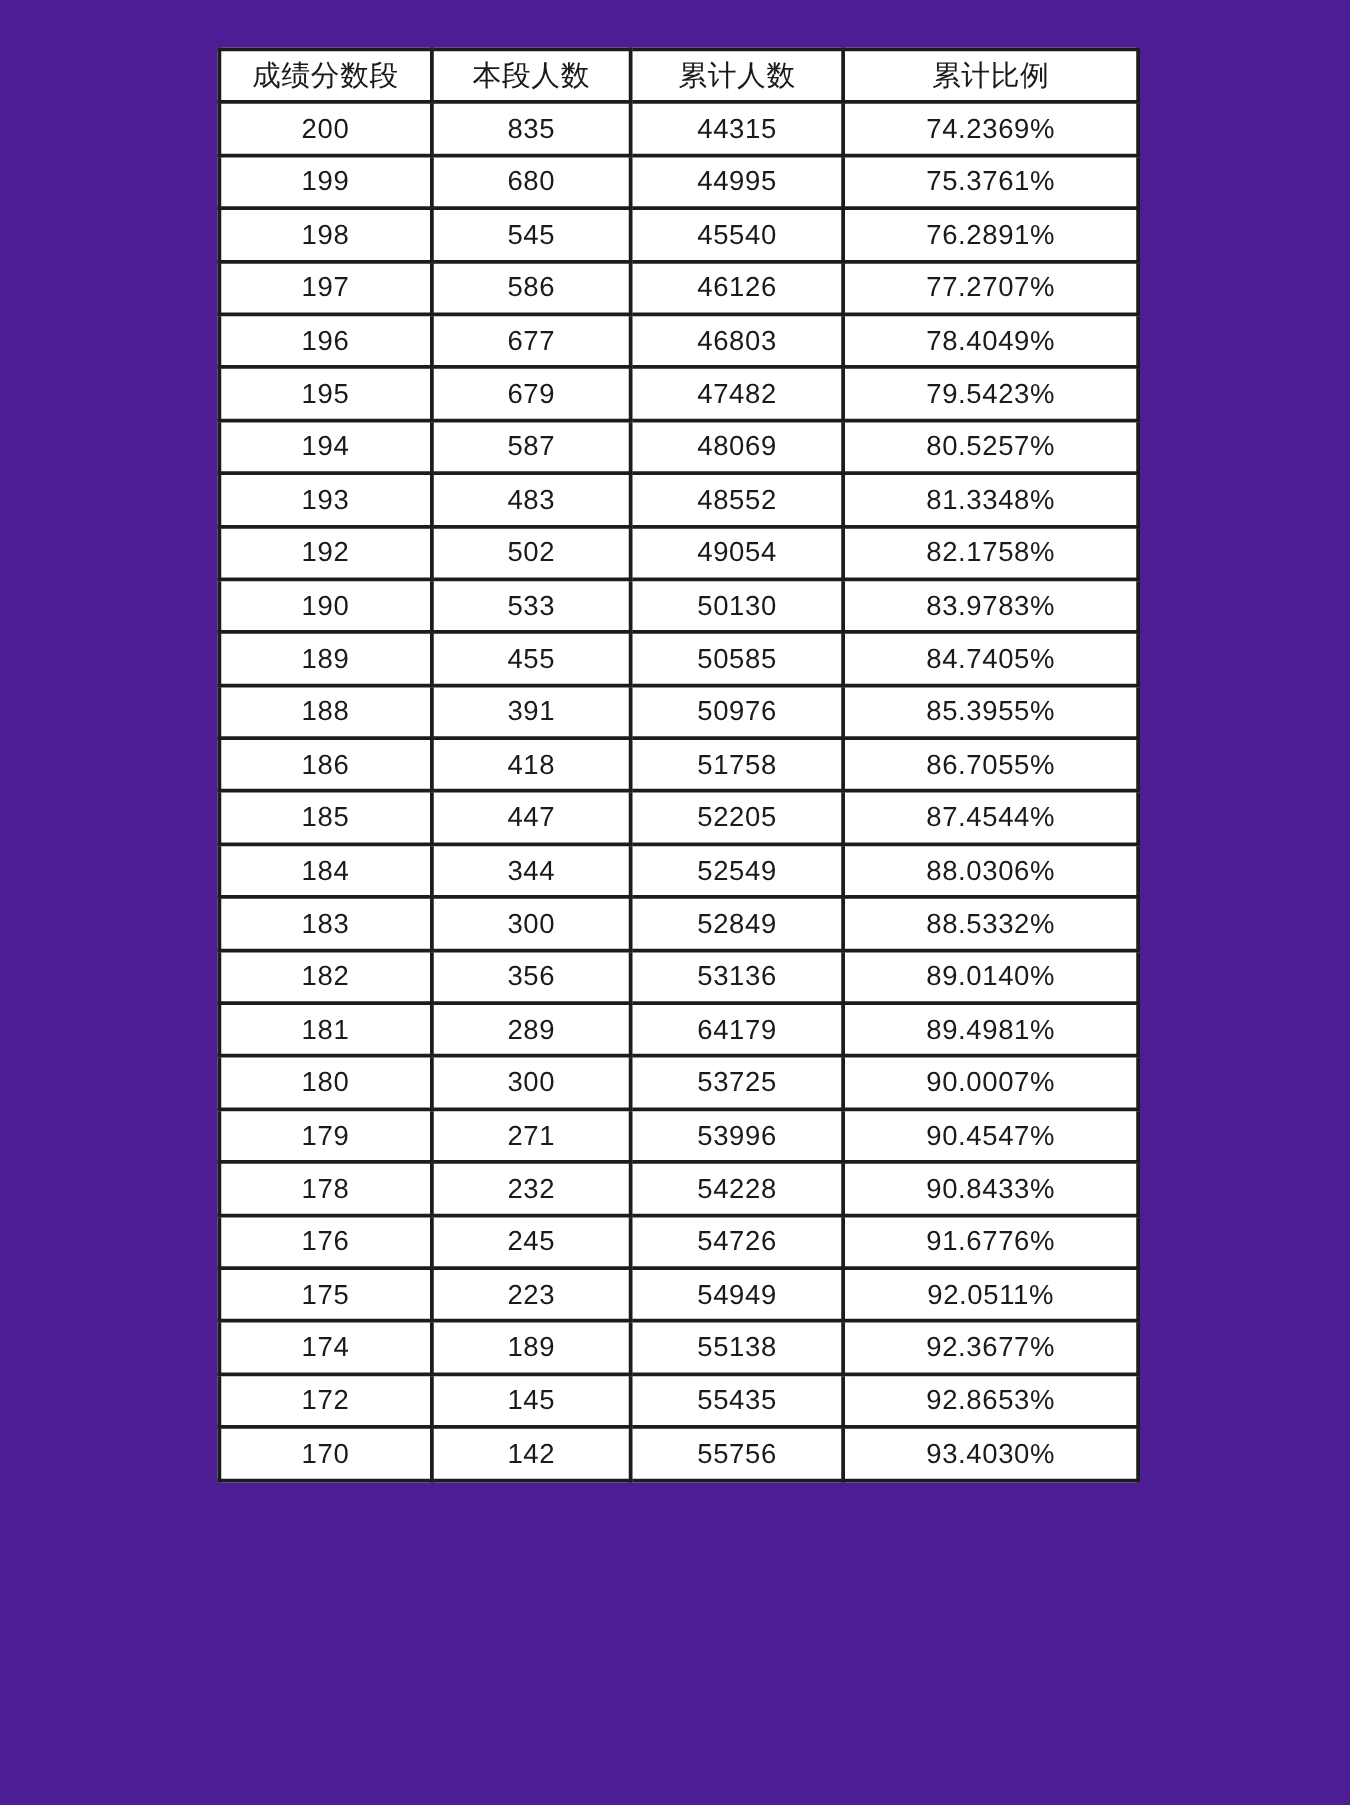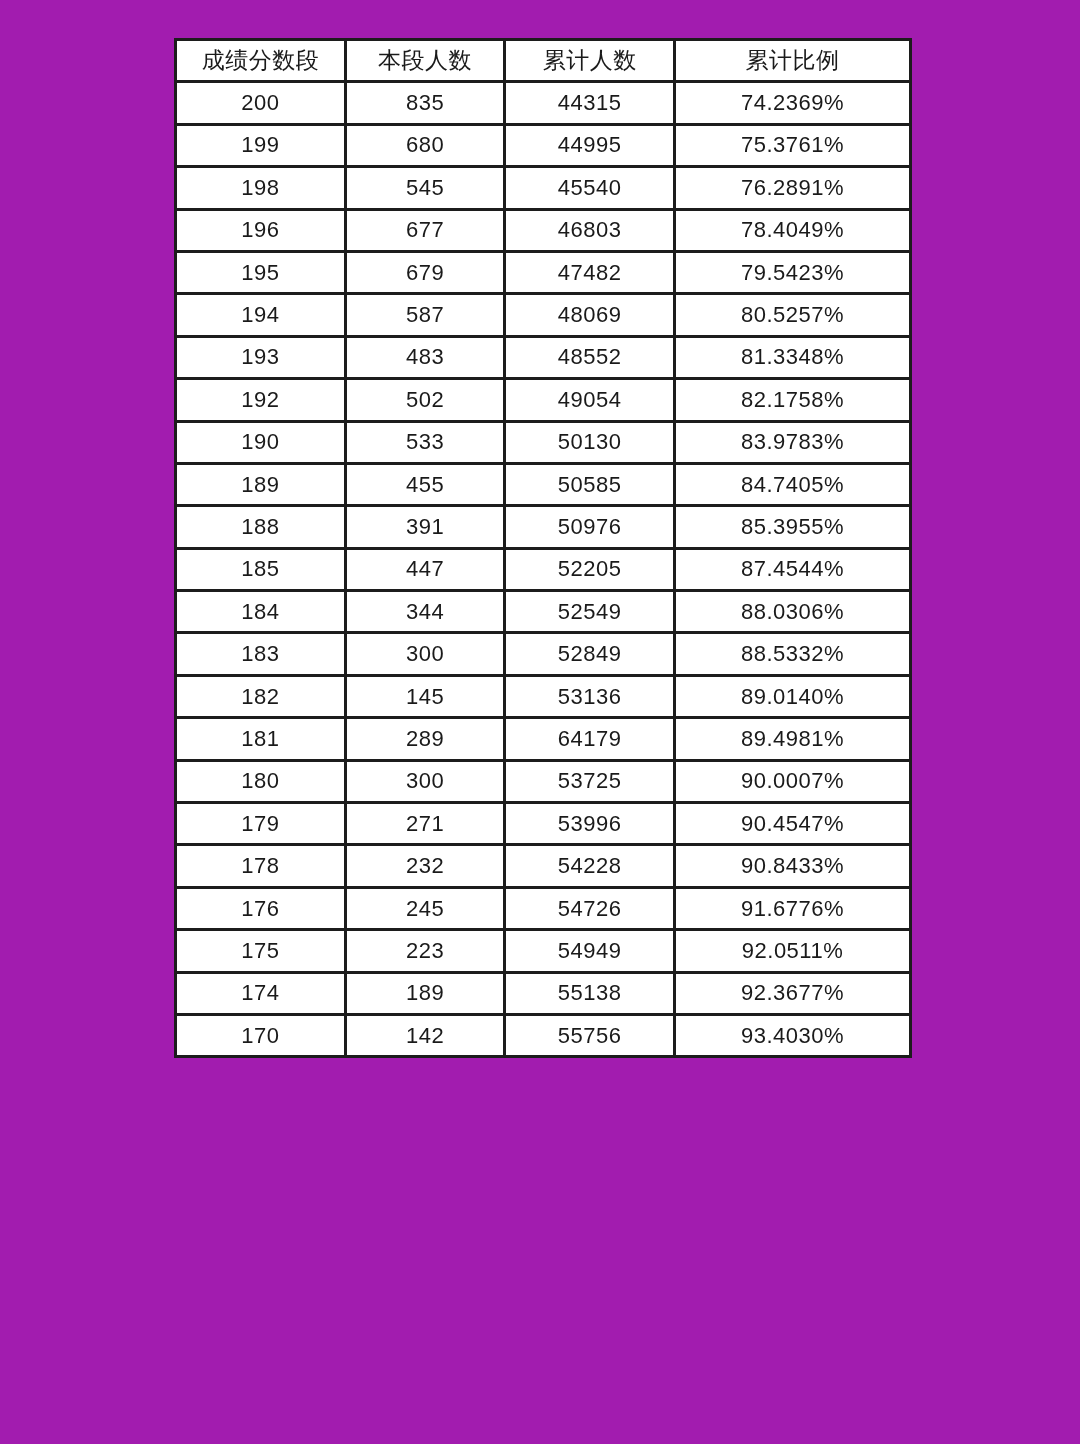--- a/index.html
+++ b/index.html
@@ -7,21 +7,21 @@
     padding: 0;
     background: #ffffff;
     width: 1080px;
     height: 1444px;
     font-family: "Liberation Sans", "DejaVu Sans", sans-serif;
   }
   .page {
     position: relative;
     width: 1080px;
     height: 1444px;
-    background: #a21caf;
+    background: #4c1d95;
     overflow: hidden;
   }
   table.score-table {
     position: absolute;
     left: 174px;
     top: 38px;
     width: 738px;
     border-collapse: collapse;
     table-layout: fixed;
     background: #ffffff;
@@ -79,20 +79,26 @@
           <td>44995</td>
           <td>75.3761%</td>
         </tr>
         <tr>
           <td>198</td>
           <td>545</td>
           <td>45540</td>
           <td>76.2891%</td>
         </tr>
         <tr>
+          <td>197</td>
+          <td>586</td>
+          <td>46126</td>
+          <td>77.2707%</td>
+        </tr>
+        <tr>
           <td>196</td>
           <td>677</td>
           <td>46803</td>
           <td>78.4049%</td>
         </tr>
         <tr>
           <td>195</td>
           <td>679</td>
           <td>47482</td>
           <td>79.5423%</td>
@@ -127,40 +133,46 @@
           <td>50585</td>
           <td>84.7405%</td>
         </tr>
         <tr>
           <td>188</td>
           <td>391</td>
           <td>50976</td>
           <td>85.3955%</td>
         </tr>
         <tr>
+          <td>186</td>
+          <td>418</td>
+          <td>51758</td>
+          <td>86.7055%</td>
+        </tr>
+        <tr>
           <td>185</td>
           <td>447</td>
           <td>52205</td>
           <td>87.4544%</td>
         </tr>
         <tr>
           <td>184</td>
           <td>344</td>
           <td>52549</td>
           <td>88.0306%</td>
         </tr>
         <tr>
           <td>183</td>
           <td>300</td>
           <td>52849</td>
           <td>88.5332%</td>
         </tr>
         <tr>
           <td>182</td>
-          <td>145</td>
+          <td>356</td>
           <td>53136</td>
           <td>89.0140%</td>
         </tr>
         <tr>
           <td>181</td>
           <td>289</td>
           <td>64179</td>
           <td>89.4981%</td>
         </tr>
         <tr>
@@ -191,20 +203,26 @@
           <td>175</td>
           <td>223</td>
           <td>54949</td>
           <td>92.0511%</td>
         </tr>
         <tr>
           <td>174</td>
           <td>189</td>
           <td>55138</td>
           <td>92.3677%</td>
+        </tr>
+        <tr>
+          <td>172</td>
+          <td>145</td>
+          <td>55435</td>
+          <td>92.8653%</td>
         </tr>
         <tr>
           <td>170</td>
           <td>142</td>
           <td>55756</td>
           <td>93.4030%</td>
         </tr>
       </tbody>
   </table>
 </div>

